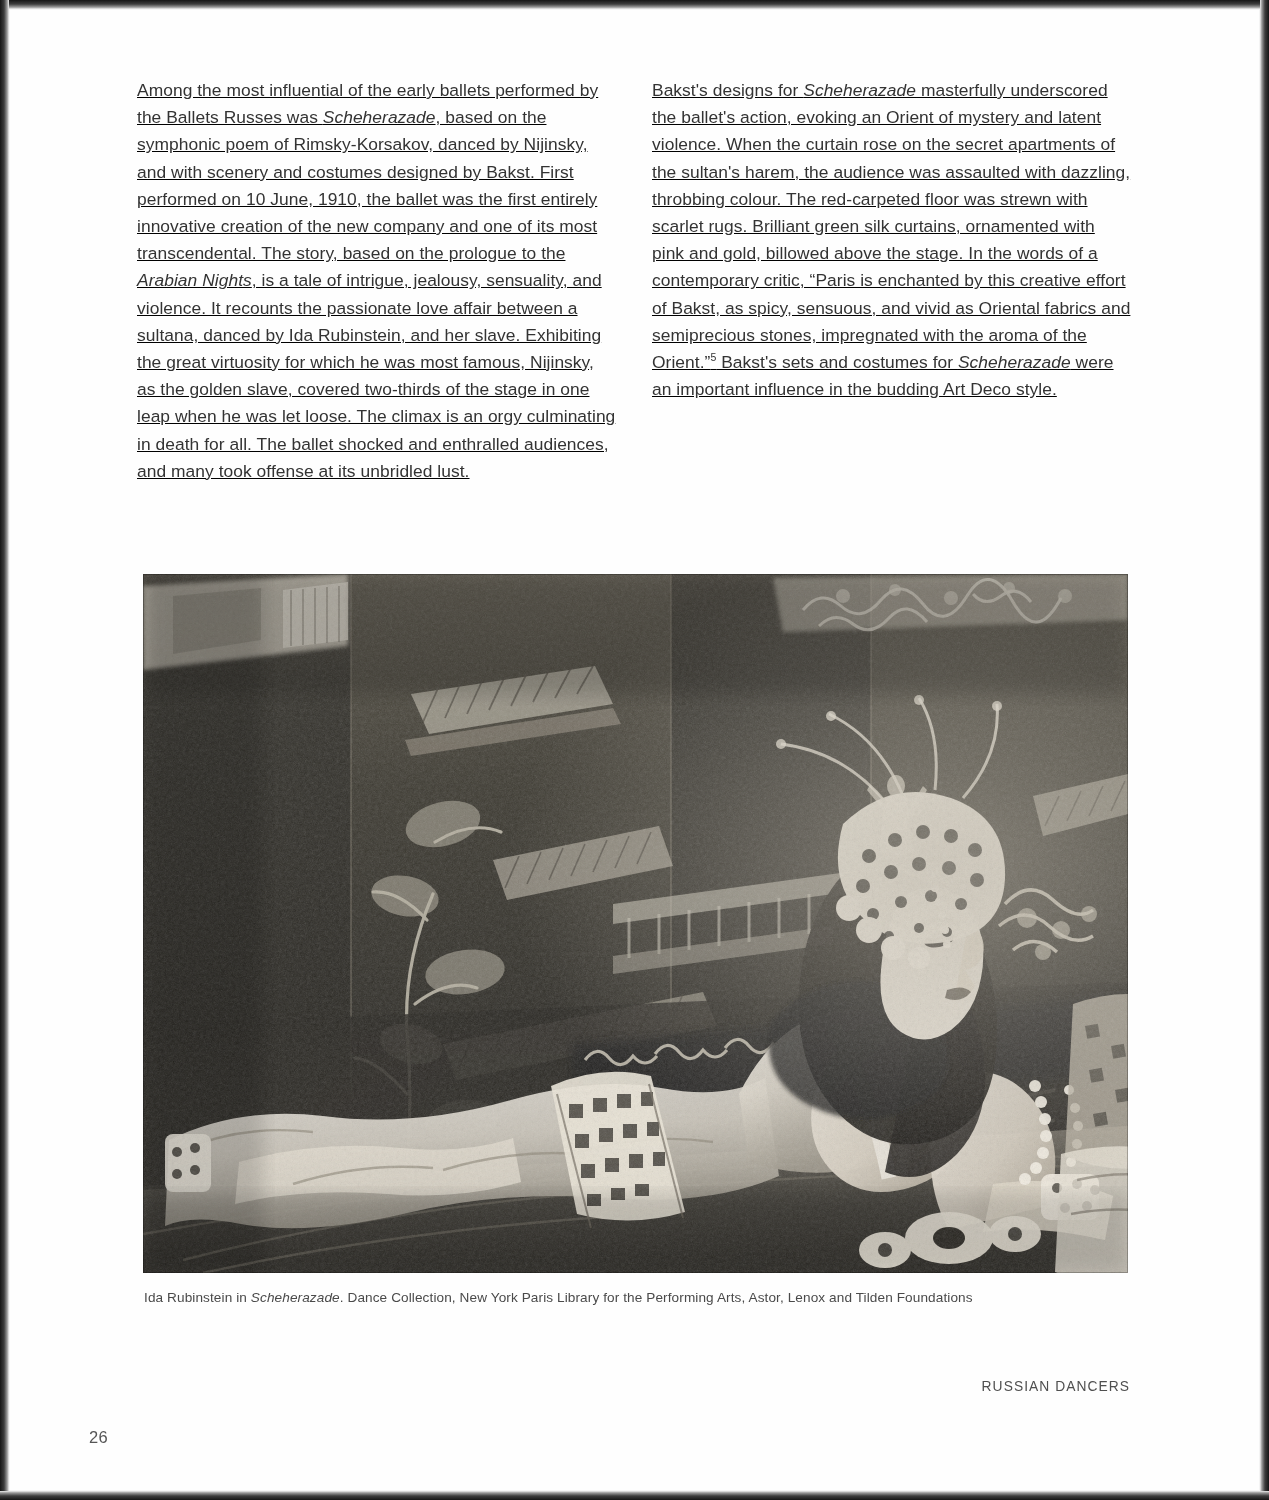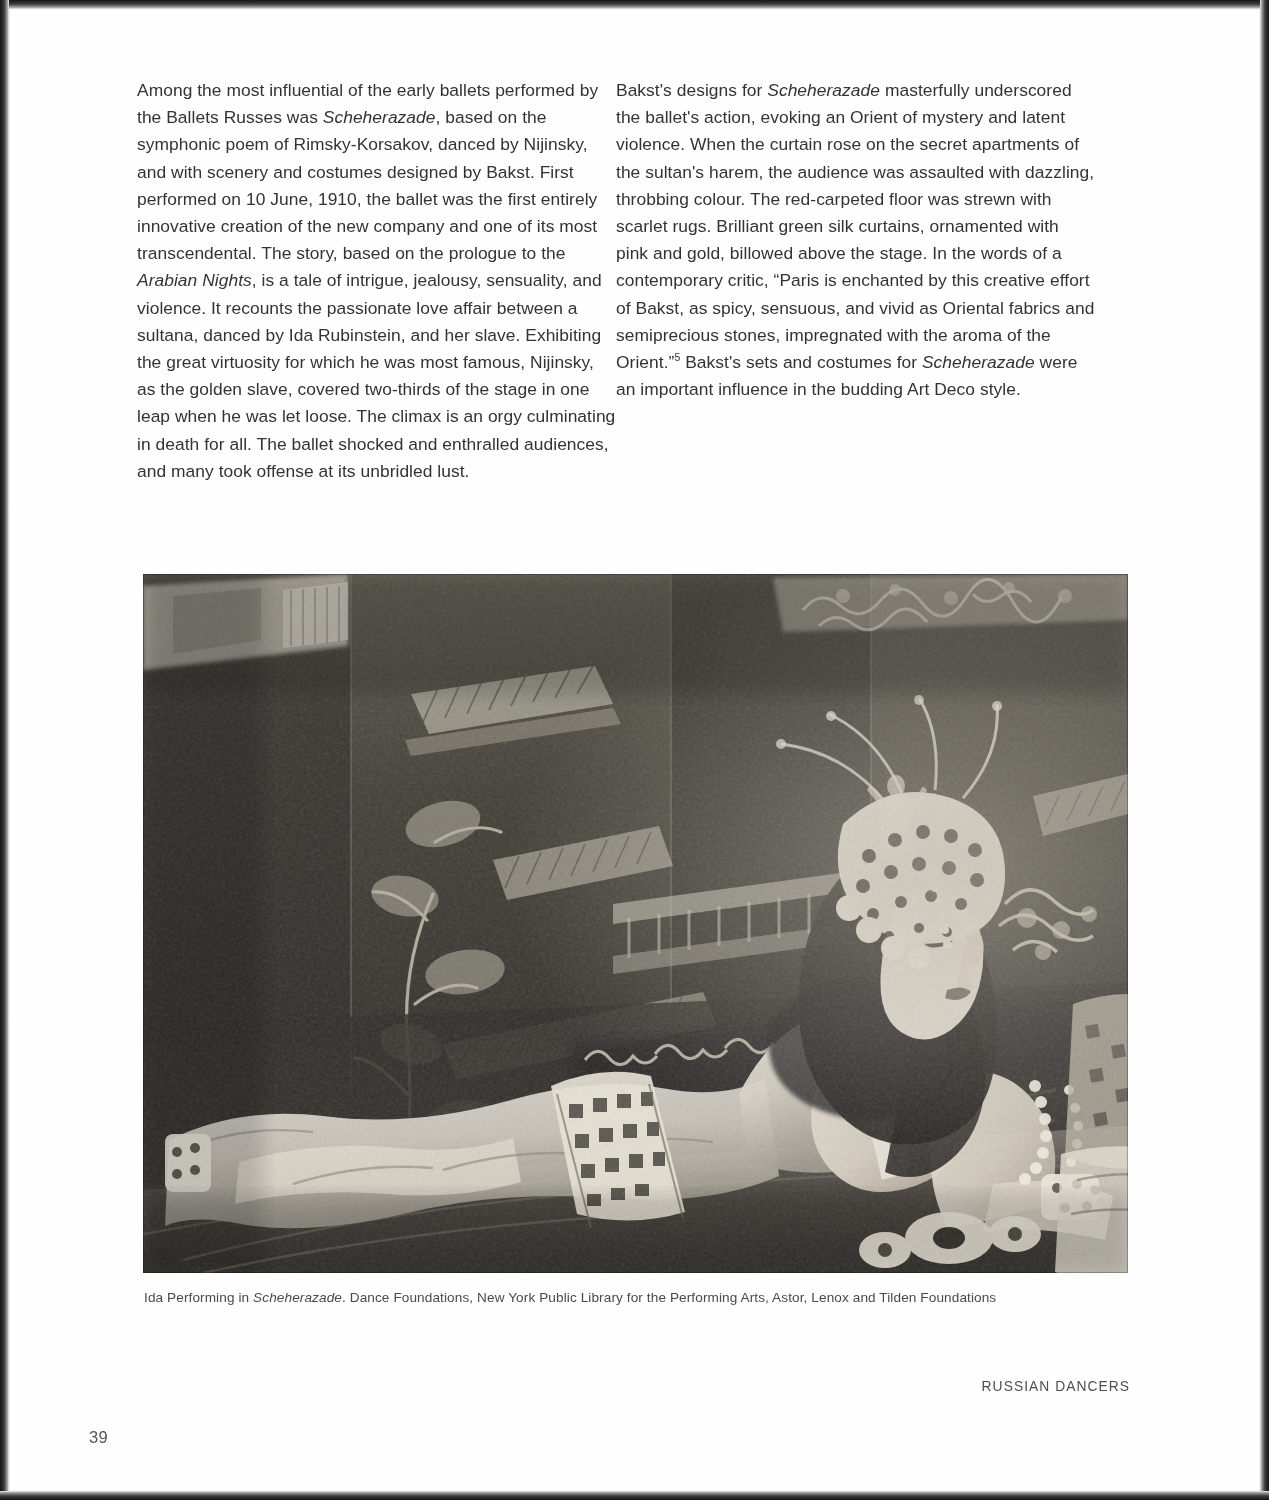--- a/index.html
+++ b/index.html
@@ -47,20 +47,22 @@
   .edge-bottom { left:0; bottom:0; width:1269px; height:9px;
                  background: linear-gradient(to top, #151515 0%, #3c3c3c 45%, #9a9a9a 80%, #ededed 100%); }
 
   
   #text-area {
     position: absolute;
     left: 137px;
     top: 77px;
     width: 995px;
     display: flex;
+    gap: 36px;
+    text-decoration: underline;
   }
   .column {
     width: 479px;
   }
   .column p {
     margin: 0 0 26px 0;
     font-family: "Liberation Sans", sans-serif;
     font-size: 17.4px;
     line-height: 27.2px;
     color: #333333;
@@ -616,19 +618,19 @@
       <rect x="0" y="0" width="985" height="699" filter="url(#grain2)" opacity="0.28"></rect>
       <rect x="0" y="0" width="985" height="699" fill="none" stroke="#000" stroke-opacity="0.25" stroke-width="2"></rect>
 
       <path d="M0 0 L985 0 L985 699 L0 699 Z" fill="none"></path>
       <rect x="0" y="0" width="985" height="120" fill="#000" opacity="0.16" filter="url(#softblur3)"></rect>
       <rect x="0" y="0" width="120" height="699" fill="#000" opacity="0.14" filter="url(#softblur3)"></rect>
       <rect x="0" y="620" width="985" height="79" fill="#000" opacity="0.12" filter="url(#softblur3)"></rect>
     </svg>
   </div>
 
-  <div id="caption"><span>Ida Performing in </span><span class="it">Scheherazade</span><span>. Dance Foundations, New York Public Library for the Performing Arts, Astor, Lenox and Tilden Foundations</span></div>
+  <div id="caption"><span>Ida Rubinstein in </span><span class="it">Scheherazade</span><span>. Dance Collection, New York Paris Library for the Performing Arts, Astor, Lenox and Tilden Foundations</span></div>
 
   <div id="running-head">RUSSIAN DANCERS</div>
 
-  <div id="folio">39</div>
+  <div id="folio">26</div>
 
 </div>
 
 </body></html>

